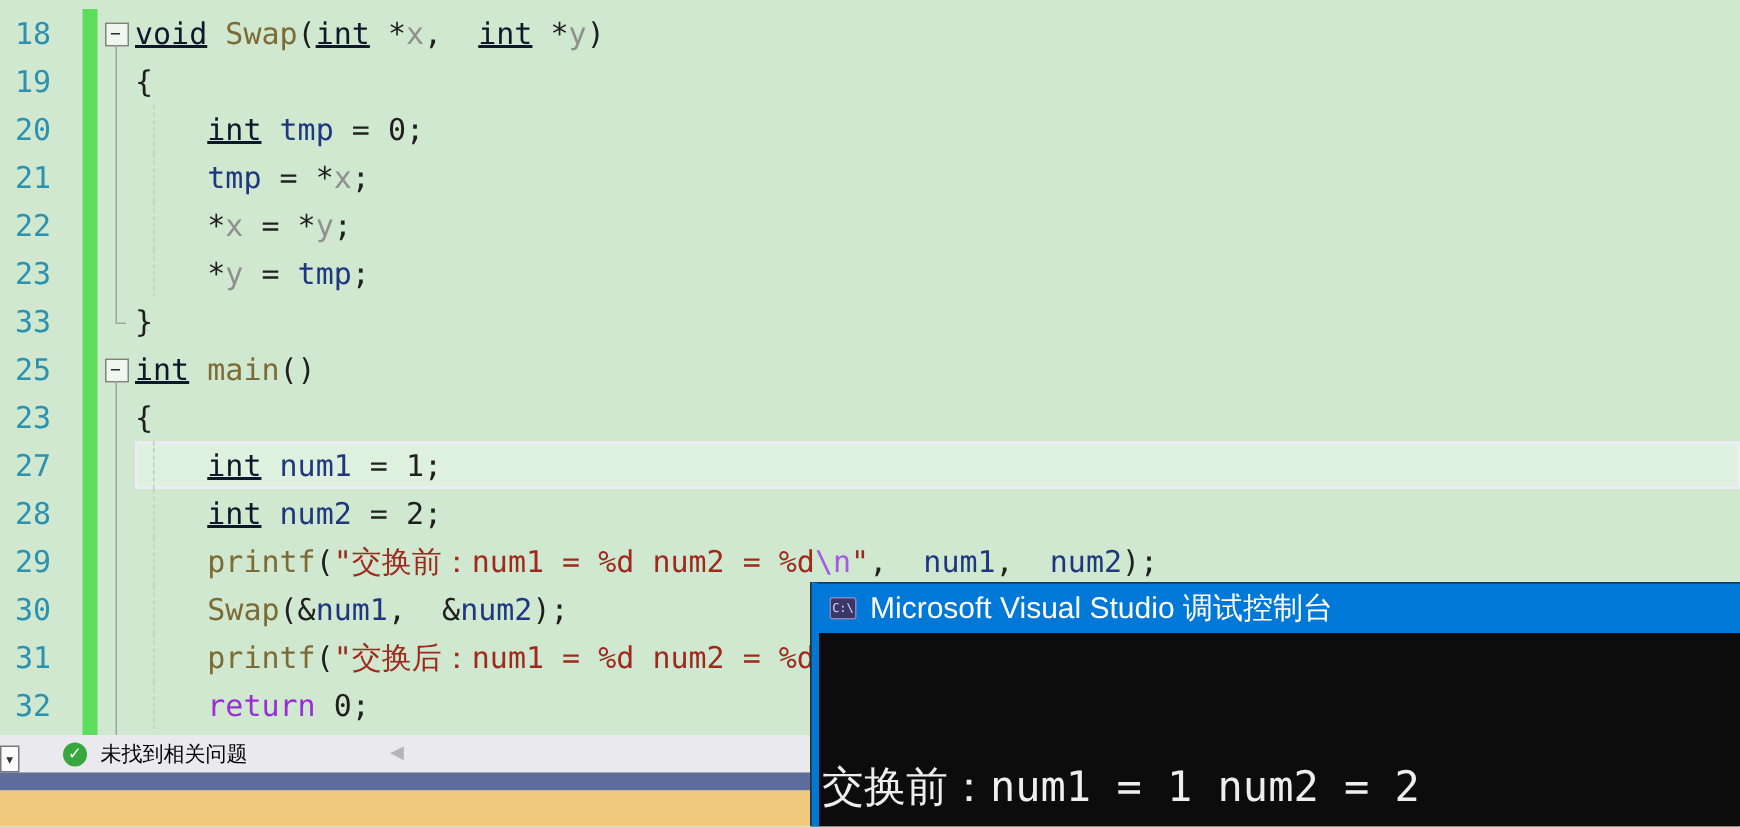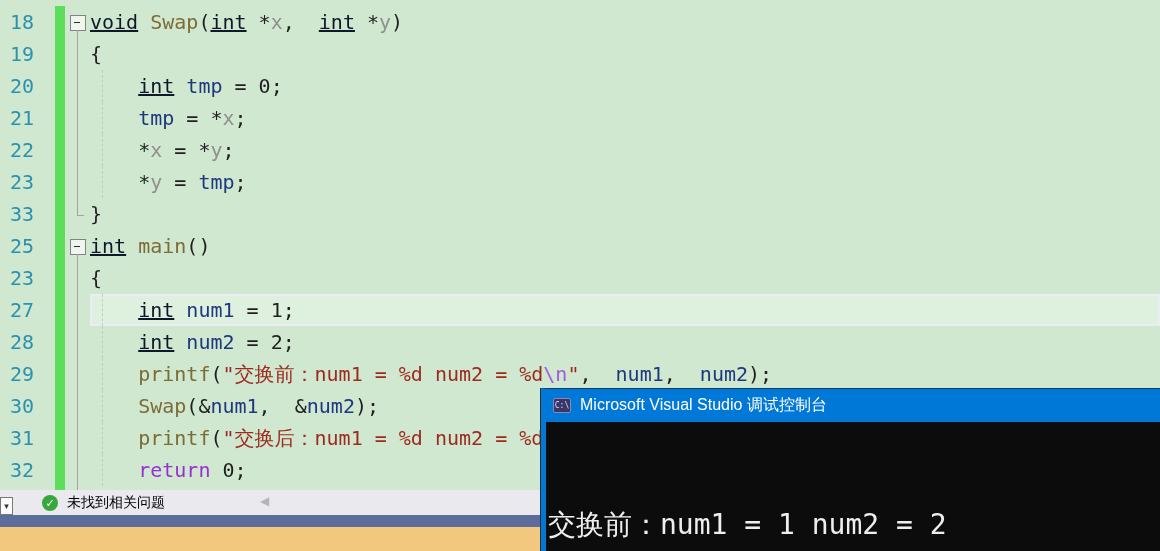--- a/index.html
+++ b/index.html
@@ -49,21 +49,21 @@
   .debug-bar { position:absolute; left:0; top:527px; width:100%; height:24px; background:#f2c77e; z-index:2; }
 
   
   .console-window { position:absolute; left:541px; top:388px; width:619px; height:163px; z-index:10;
                     background:#0c0c0c; border-left:5px solid #0078d7; border-top:1px solid #1a3c5c;
                     box-shadow:-1px 0 0 #2f2f2f; }
   .console-titlebar { height:33px; background:#0078d7; display:flex; align-items:center; padding-left:7px; }
   .console-icon { width:18px; height:15px; background:#3a3768; border:1px solid #8a87b8; border-radius:2px;
                   color:#d9d9ff; font-family:"DejaVu Sans Mono", monospace; font-size:8px;
                   display:flex; align-items:center; justify-content:center; flex:none; }
-  .console-title { color:#ffffff; font-size:16px; margin-left:9px; white-space:nowrap; }
+  .console-title { color:#ffffff; font-size:20px; margin-left:9px; white-space:nowrap; }
   .console-body { padding:3px 0 0 2px; font-family:"DejaVu Sans Mono", monospace; font-size:28px;
                   line-height:40px; color:#eeeeee; white-space:pre; }
 </style>
 </head>
 <body>
 
 <div class="screen">
 
   <div class="editor" id="editor">
       <div class="code-line">

